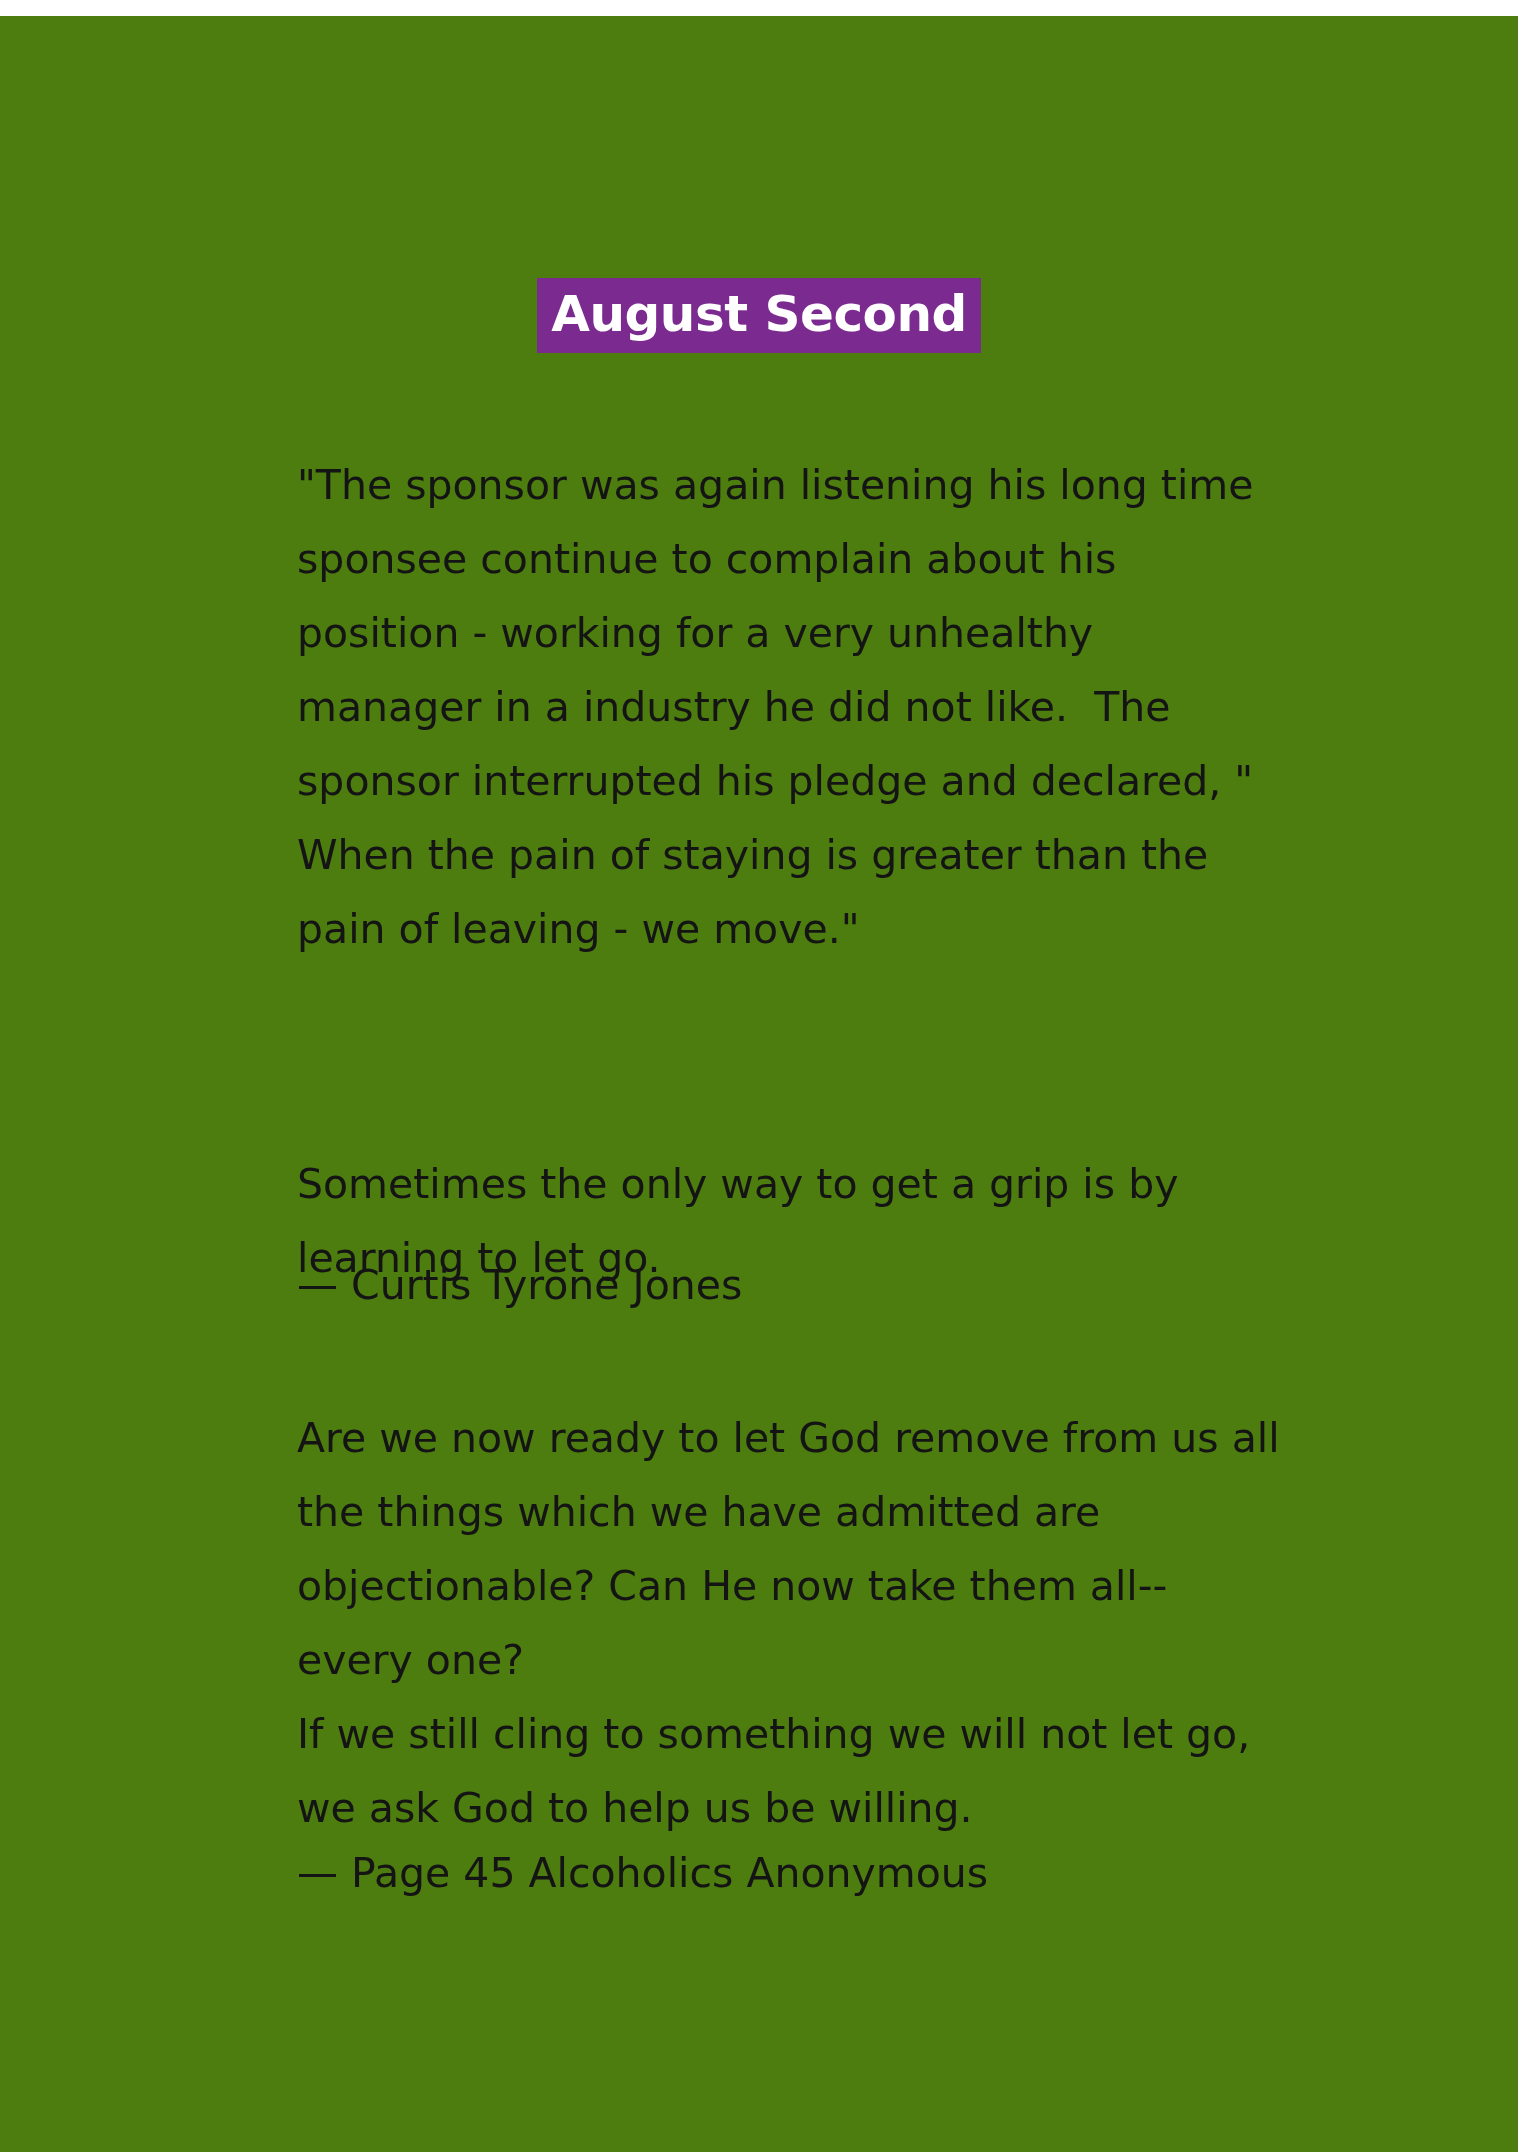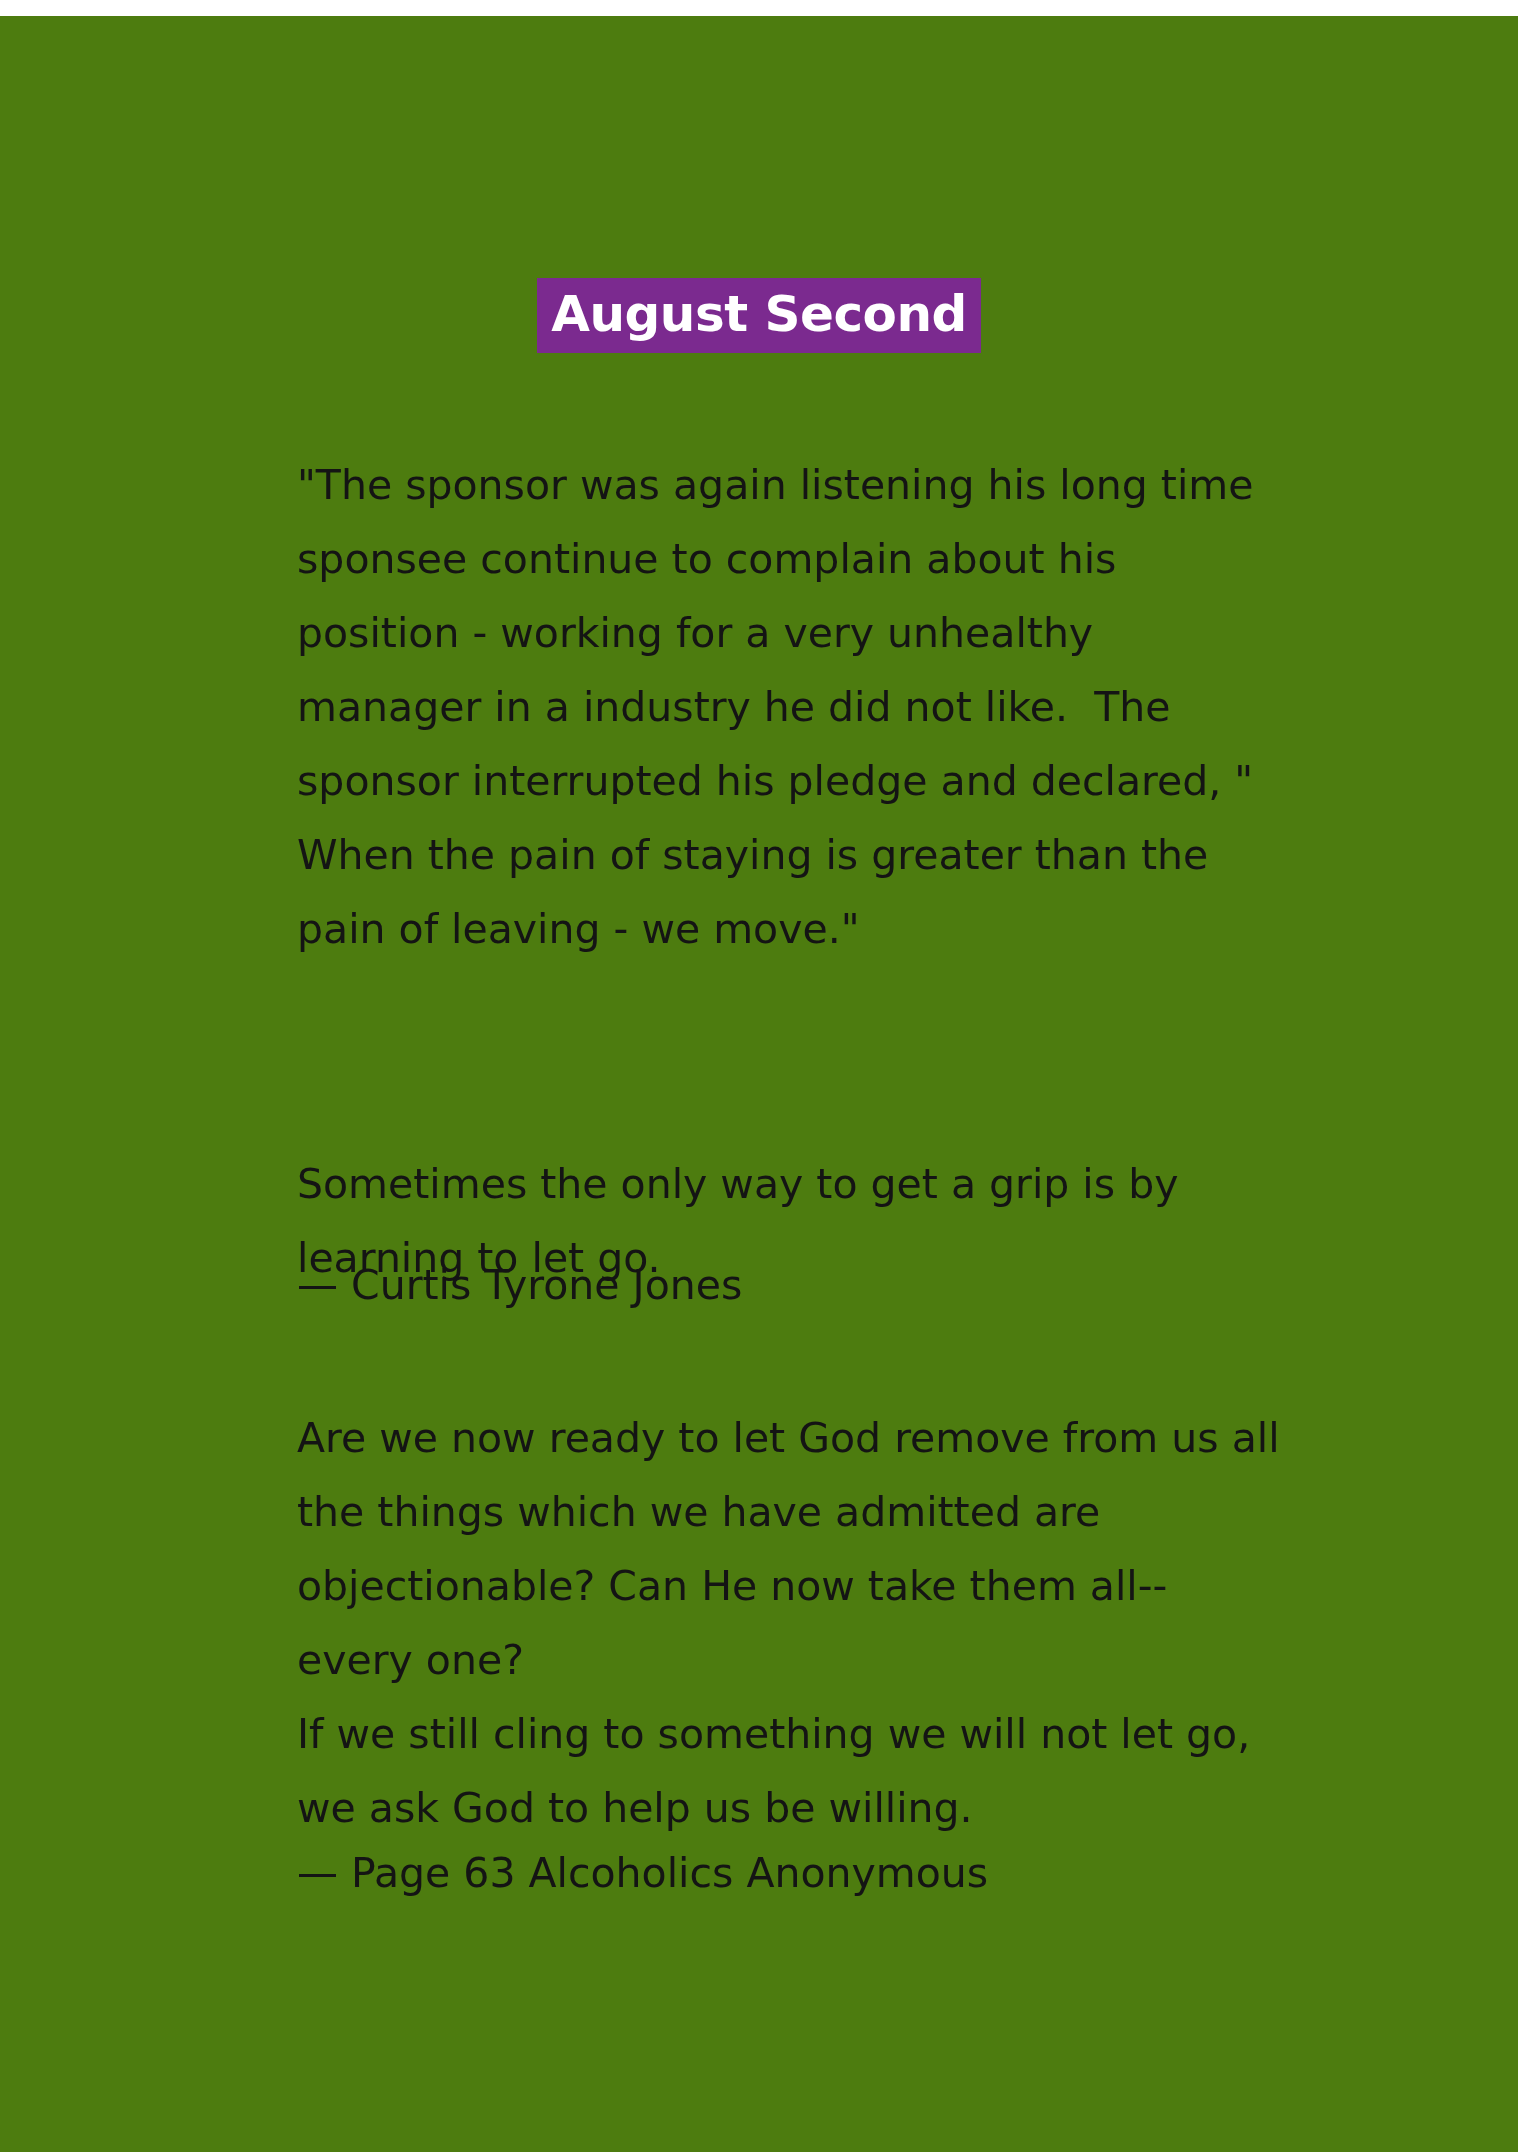--- a/index.html
+++ b/index.html
@@ -68,15 +68,15 @@
 
   <div class="body-block" id="para-quote">"The sponsor was again listening his long time sponsee continue to complain about his position - working for a very unhealthy manager in a industry he did not like.  The sponsor interrupted his pledge and declared, " When the pain of staying is greater than the pain of leaving - we move."</div>
 
   <div class="body-block" id="para-grip">Sometimes the only way to get a grip is by learning to let go.</div>
 
   <div class="body-block" id="attrib-1">— Curtis Tyrone Jones</div>
 
   <div class="body-block" id="para-aa">Are we now ready to let God remove from us all the things which we have admitted are objectionable? Can He now take them all--every one?
 If we still cling to something we will not let go, we ask God to help us be willing.</div>
 
-  <div class="body-block" id="attrib-2">— Page 63 Alcoholics Anonymous</div>
+  <div class="body-block" id="attrib-2">— Page 45 Alcoholics Anonymous</div>
 
 </div>
 
 </body></html>

